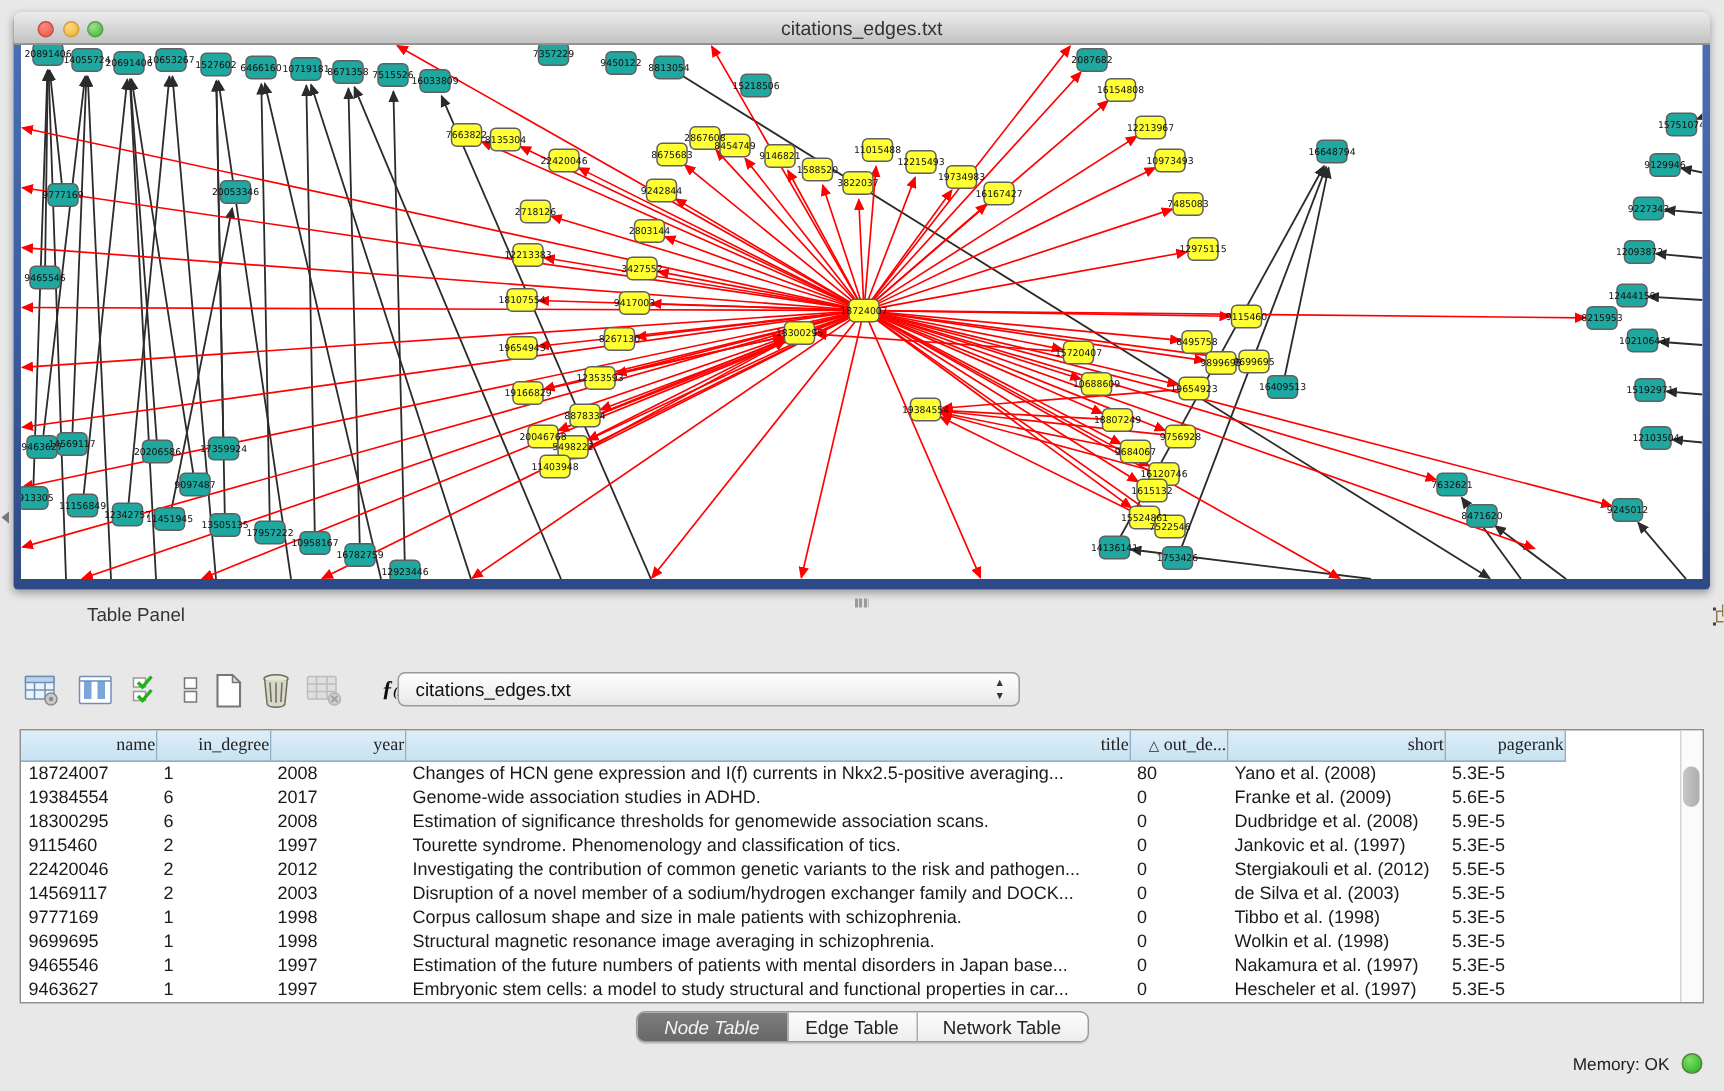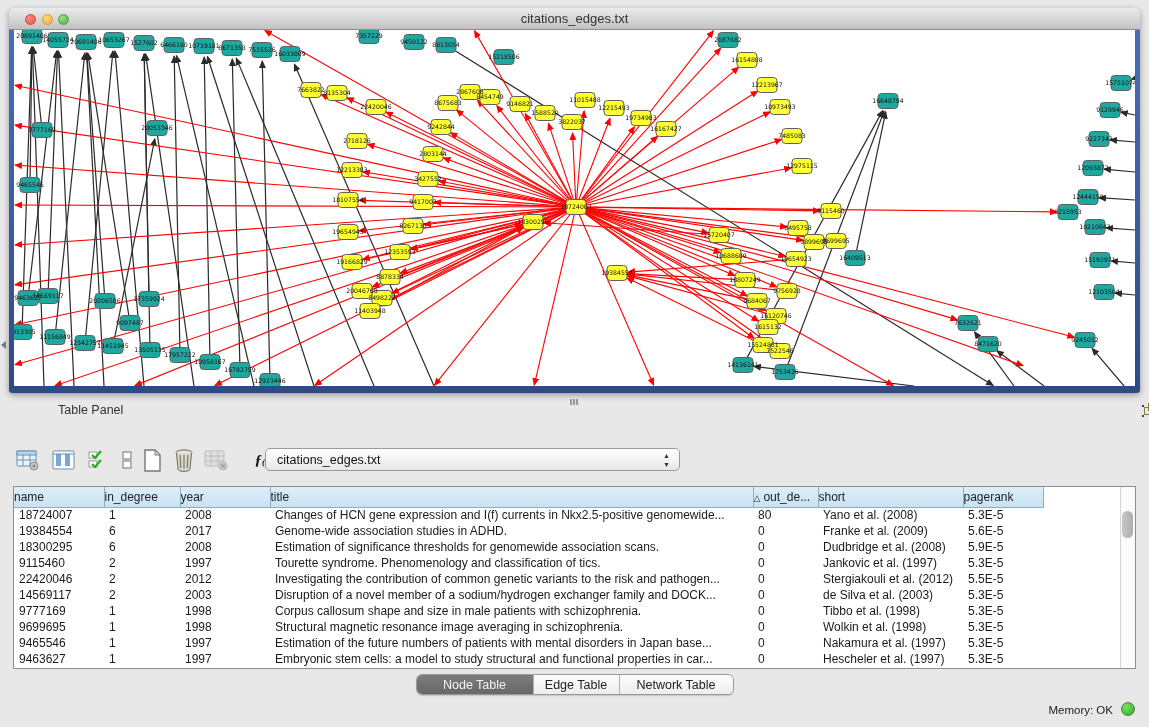--- a/index.html
+++ b/index.html
@@ -49,38 +49,38 @@
     border:1px solid #9a9a9a; border-radius:5px; background:linear-gradient(#ffffff,#efefef 70%,#e6e6e6);
     box-shadow:inset 0 1px 0 #fff; }
   .combo .combo-text { position:absolute; left:11px; top:4px; font-size:12.5px; color:#111; }
   .combo .combo-arrows { position:absolute; right:9px; top:2px; font-size:7px; color:#333; line-height:9px; text-align:center; }
 
   .table-block { position:absolute; left:13px; top:486px; width:1123px; height:183px;
     border:1px solid #8e8e8e; background:#fff; overflow:hidden; }
   table.data { border-collapse:collapse; table-layout:fixed; width:1029px; }
   table.data th { height:20px; background:linear-gradient(#ddeef8,#c8e2f2);
     border-right:1px solid #8fb0c4; border-bottom:1px solid #8fb0c4;
-    font-size:12px; font-weight:normal; color:#222; text-align:left; overflow:hidden; white-space:nowrap; }
+    font-size:12px; font-weight:normal; color:#222; text-align:right; overflow:hidden; white-space:nowrap;font-family:Liberation Serif, serif; }
   table.data td { height:16px; font-size:12px; color:#1a1a1a; padding-left:5px;
     overflow:hidden; white-space:nowrap; }
   .sort-tri { font-size:9px; margin-right:3px; color:#123; }
   .vscroll-track { position:absolute; right:0; top:0; width:15px; height:100%;
     background:#fbfbfb; border-left:1px solid #d5d5d5; }
   .vscroll-thumb { position:absolute; right:2px; top:24px; width:11px; height:27px;
     background:linear-gradient(90deg,#c6c6c6,#aeaeae); border-radius:6px; }
 
   .tabbar { position:absolute; left:0; top:674px; width:1149px; height:22px; }
   .seg-wrap { position:absolute; left:50%; transform:translateX(-50%); top:0; display:flex;
     border:1px solid #9a9a9a; border-radius:6px; overflow:hidden; height:21px;
     box-shadow:0 1px 1px rgba(0,0,0,.15); }
   .seg { font-size:12.5px; display:flex; align-items:center; justify-content:center;
     background:linear-gradient(#fdfdfd,#ededed); color:#222; }
   .seg + .seg { border-left:1px solid #b0b0b0; }
   .seg.selected { background:linear-gradient(#7d7d7d,#676767); color:#f3f3f3; }
-  .seg-node { width:116px; } .seg-edge { width:86px; } .seg-net { width:114px; }
+  .seg-node { width:100px;font-style:italic; } .seg-edge { width:86px; } .seg-net { width:114px; }
 
   .statusbar { position:absolute; left:0; top:696px; width:1149px; height:31px; }
   .mem-label { position:absolute; right:36px; top:8px; font-size:11.5px; color:#222;margin-left:44px; }
   .mem-dot { position:absolute; right:14px; top:6px; width:14px; height:14px; border-radius:50%;
     background:radial-gradient(circle at 35% 30%, #7fe05f,#46c33f 60%,#2f9e32); border:1px solid #57803f; }
 </style>
 </head>
 <body>
 
 <div class="net-window">
@@ -529,21 +529,21 @@
           <th><span class="sort-tri">△</span>out_de...</th>
           <th>short</th>
           <th>pagerank</th>
         </tr>
       </thead>
     <tbody id="body-rows">
         <tr>
           <td>18724007</td>
           <td>1</td>
           <td>2008</td>
-          <td>Changes of HCN gene expression and I(f) currents in Nkx2.5-positive genomewide...</td>
+          <td>Changes of HCN gene expression and I(f) currents in Nkx2.5-positive averaging...</td>
           <td>80</td>
           <td>Yano et al. (2008)</td>
           <td>5.3E-5</td>
         </tr>
         <tr>
           <td>19384554</td>
           <td>6</td>
           <td>2017</td>
           <td>Genome-wide association studies in ADHD.</td>
           <td>0</td>

